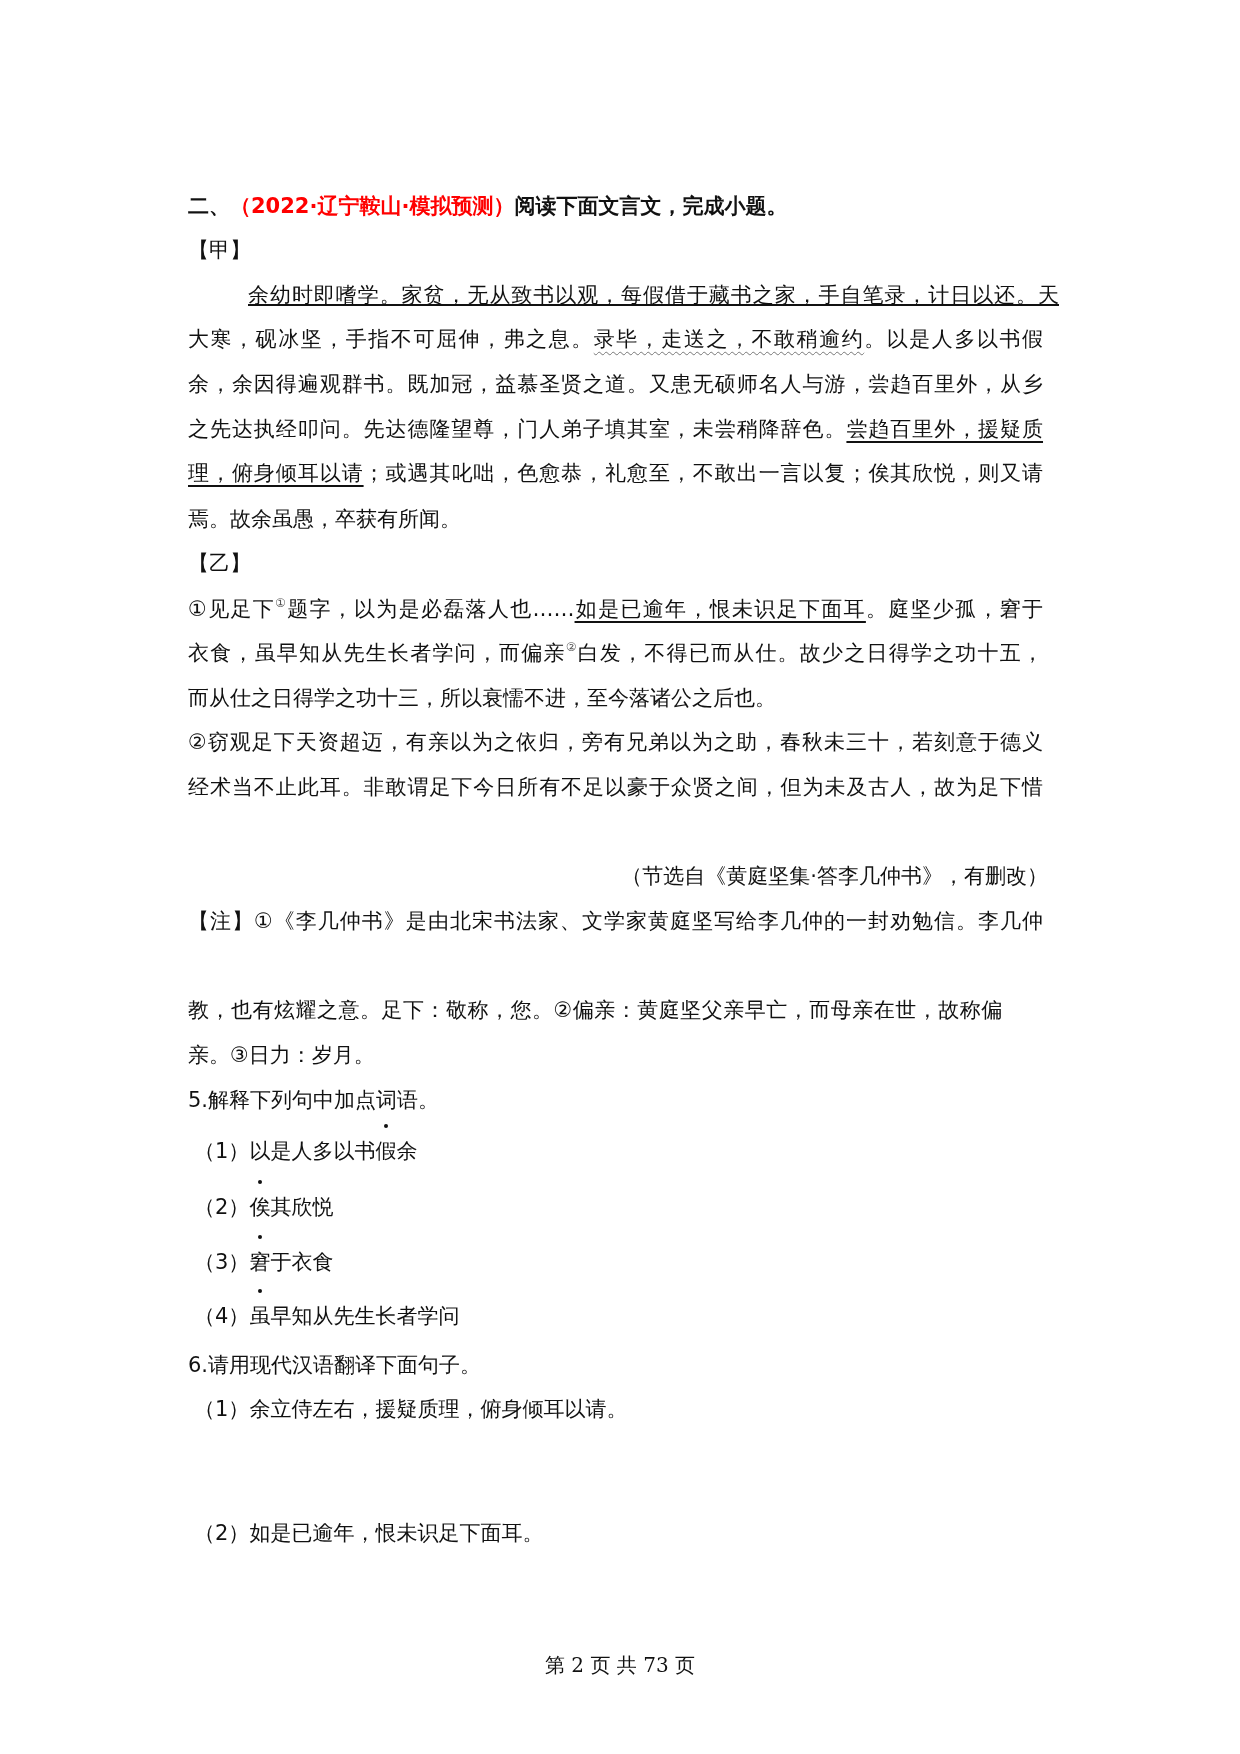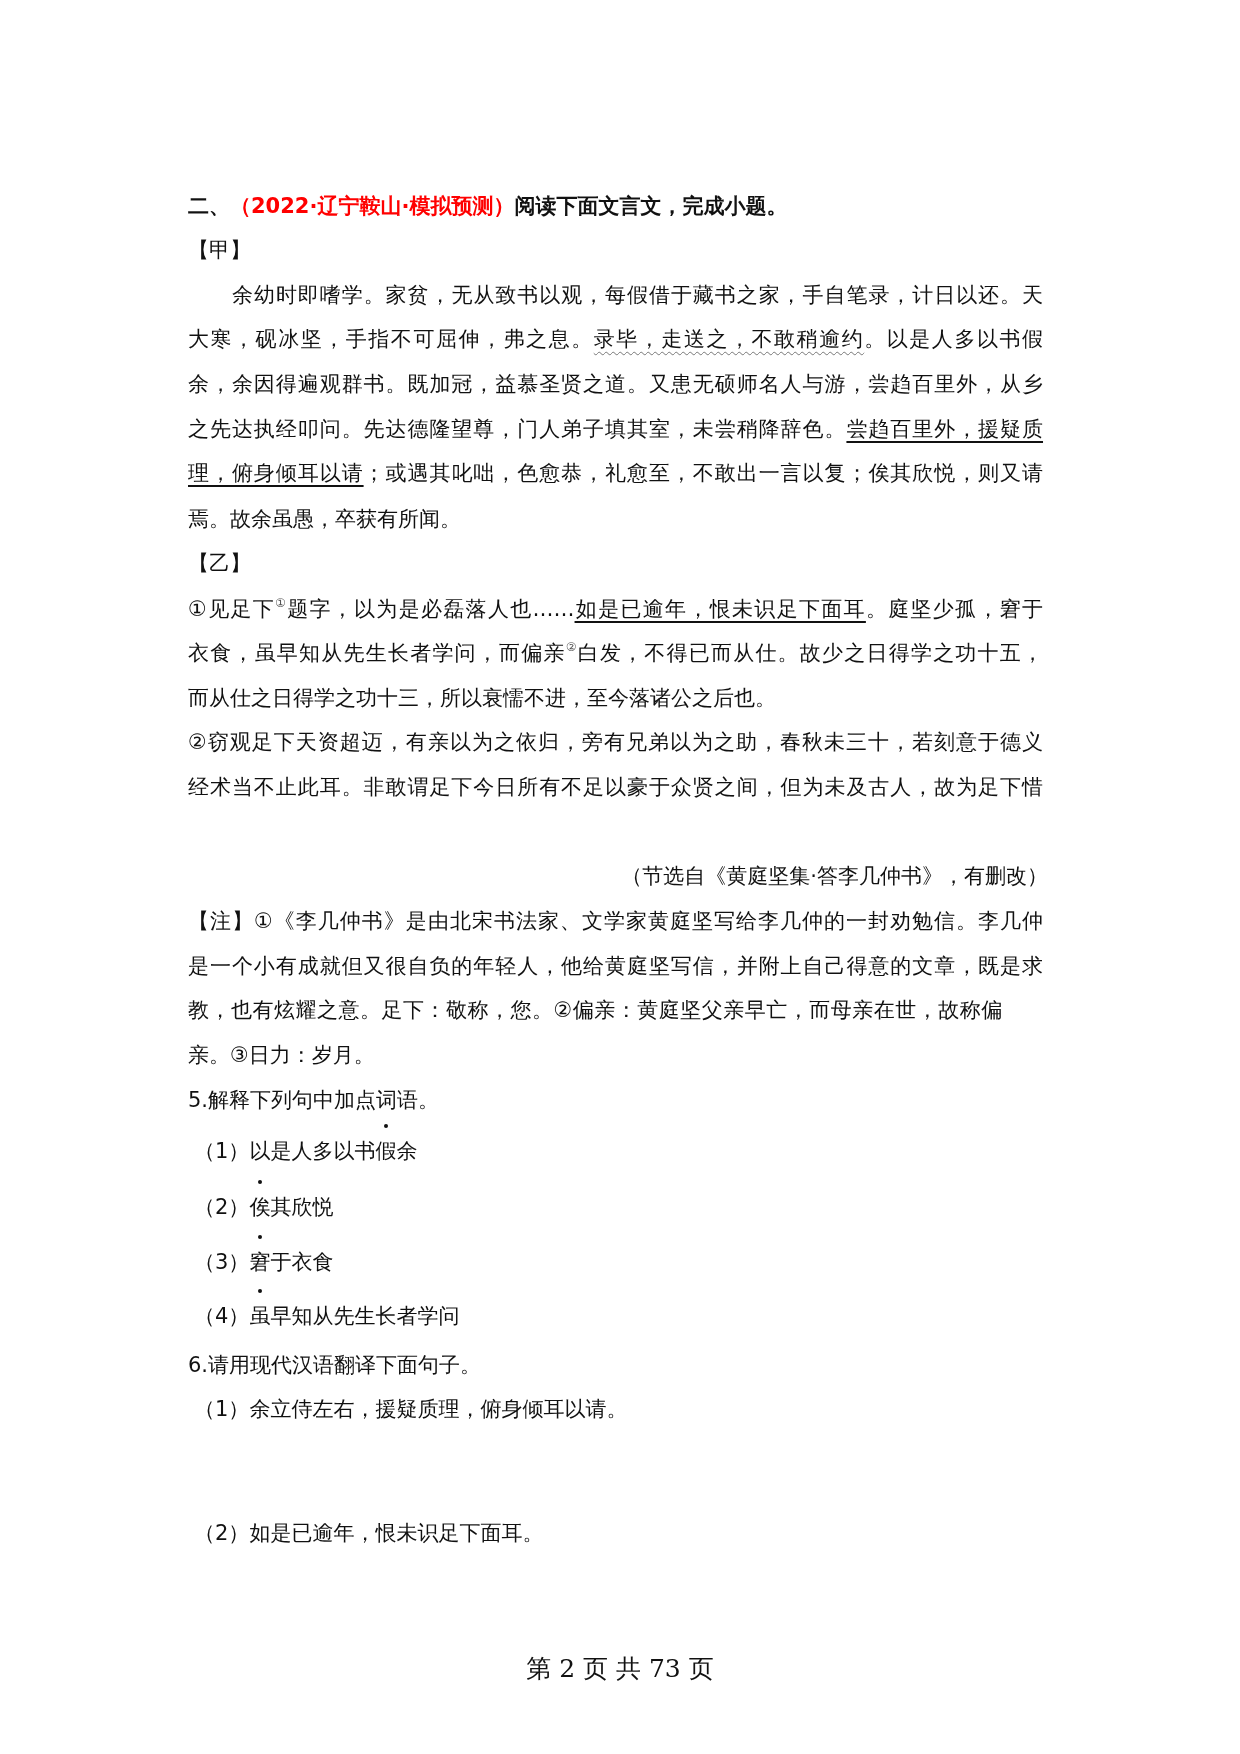--- a/index.html
+++ b/index.html
@@ -2,33 +2,33 @@
 <html><head>
 <meta charset="utf-8">
 <style>
   html, body { margin: 0; padding: 0; background: #ffffff; }
   body { width: 1240px; height: 1754px; position: relative; overflow: hidden;
          font-family: "DejaVu Sans", "Liberation Sans", sans-serif; color: #111; }
   .page { position: absolute; left: 0; top: 0; width: 1240px; height: 1379px; background: #fff; }
   .ln { position: absolute; left: 188px; width: 855px; height: 30px; line-height: 30px;
         font-size: 21px; white-space: nowrap; }
   .just { text-align: justify; text-align-last: justify; white-space: normal; }
-  .indent { left: 232px; width: 811px; }
+  .indent { left: 248px; width: 811px; text-decoration: underline; }
   .bold { font-weight: bold; }
   .red { color: #ff0000; }
   .wavy { text-decoration: underline wavy #777; text-underline-offset: 5px; text-decoration-thickness: 1px; }
   .uline { text-decoration: underline; text-underline-offset: 5px; text-decoration-thickness: 1.5px; }
   sup.note { font-size: 12px; vertical-align: 9px; line-height: 0; color: #555; }
   .right { text-align: right; }
   .q-item { position: absolute; left: 194px; height: 30px; line-height: 30px; font-size: 21px; white-space: nowrap; }
   .emph { position: relative; display: inline-block; }
   .emph::before { content: ""; position: absolute; left: 50%; top: -12px; width: 4px; height: 4px;
                   margin-left: -2px; border-radius: 50%; background: #111; }
   .footer { position: absolute; left: 0; width: 1240px; top: 1652px; text-align: center;
-            font-family: "DejaVu Serif", "Liberation Serif", serif; font-size: 25px; color: #111; }
+            font-family: "DejaVu Serif", "Liberation Serif", serif; font-size: 20px; color: #111; }
 </style>
 </head>
 <body>
 
 <div class="page">
 
   <div class="ln bold" style="top:191px;">
     <span>二、</span><span class="red">（2022·辽宁鞍山·模拟预测）</span><span>阅读下面文言文，完成小题。</span>
   </div>
 
@@ -45,21 +45,20 @@
 
   <div class="ln just" style="top:594px;"><span>①见足下</span><sup class="note">①</sup><span>题字，以为是必磊落人也……</span><span class="uline">如是已逾年，恨未识足下面耳</span><span>。庭坚少孤，窘于</span></div>
   <div class="ln just" style="top:638px;"><span>衣食，虽早知从先生长者学问，而偏亲</span><sup class="note">②</sup><span>白发，不得已而从仕。故少之日得学之功十五，</span></div>
   <div class="ln" style="top:683px;"><span>而从仕之日得学之功十三，所以衰懦不进，至今落诸公之后也。</span></div>
   <div class="ln just" style="top:727px;"><span>②窃观足下天资超迈，有亲以为之依归，旁有兄弟以为之助，春秋未三十，若刻意于德义</span></div>
   <div class="ln just" style="top:772px;"><span>经术当不止此耳。非敢谓足下今日所有不足以豪于众贤之间，但为未及古人，故为足下惜</span></div>
 
   <div class="ln right" style="top:861px; left:188px; width:860px;">（节选自《黄庭坚集·答李几仲书》，有删改）</div>
 
   <div class="ln just" style="top:906px;">【注】①《李几仲书》是由北宋书法家、文学家黄庭坚写给李几仲的一封劝勉信。李几仲</div>
-  <div class="ln just" style="top:951px;">是一个小有成就但又很自负的年轻人，他给黄庭坚写信，并附上自己得意的文章，既是求</div>
   <div class="ln" style="top:995px; letter-spacing:0.5px;">教，也有炫耀之意。足下：敬称，您。②偏亲：黄庭坚父亲早亡，而母亲在世，故称偏</div>
   <div class="ln" style="top:1040px;">亲。③日力：岁月。</div>
 
   <div class="ln" style="top:1085px;">5.解释下列句中加点词语。</div>
 
   <div class="q-item" style="top:1136px;">
     <span>（1）</span><span>以是人多以书</span><span class="emph">假</span><span>余</span>
   </div>
   <div class="q-item" style="top:1192px;">
     <span>（2）</span><span class="emph">俟</span><span>其欣悦</span>

